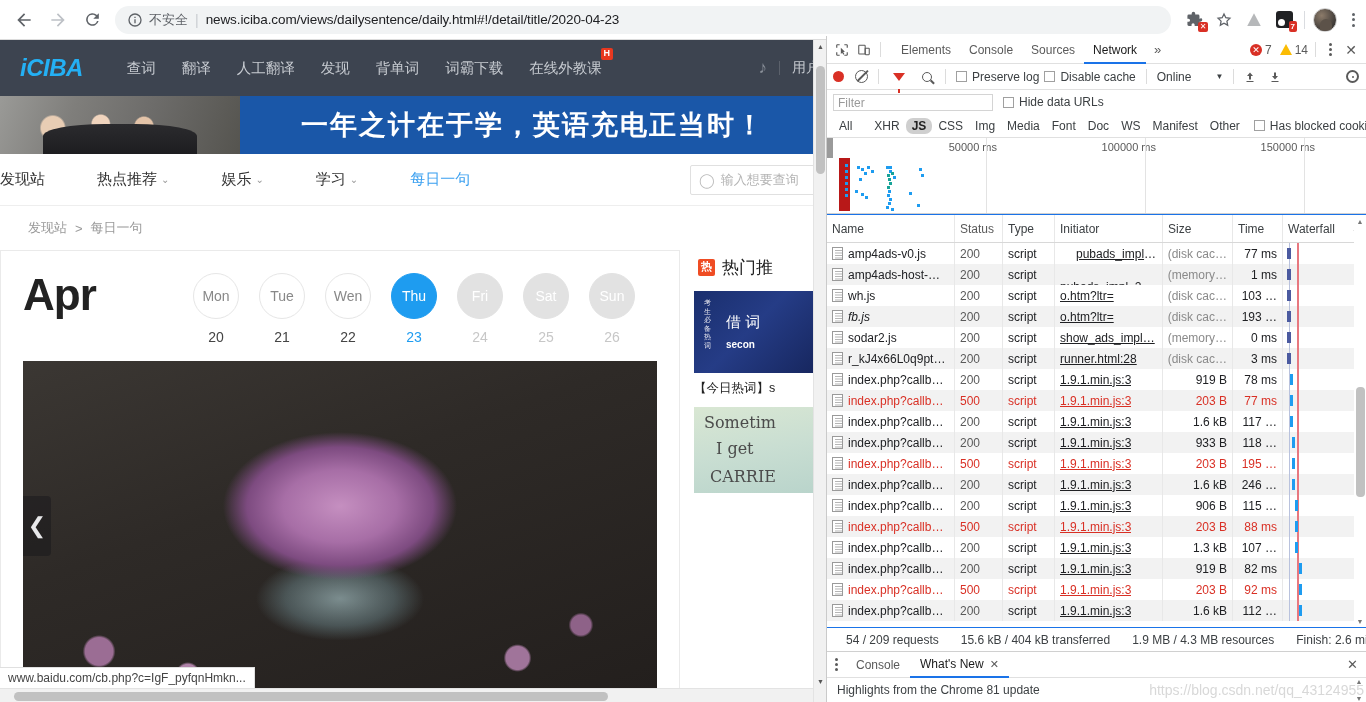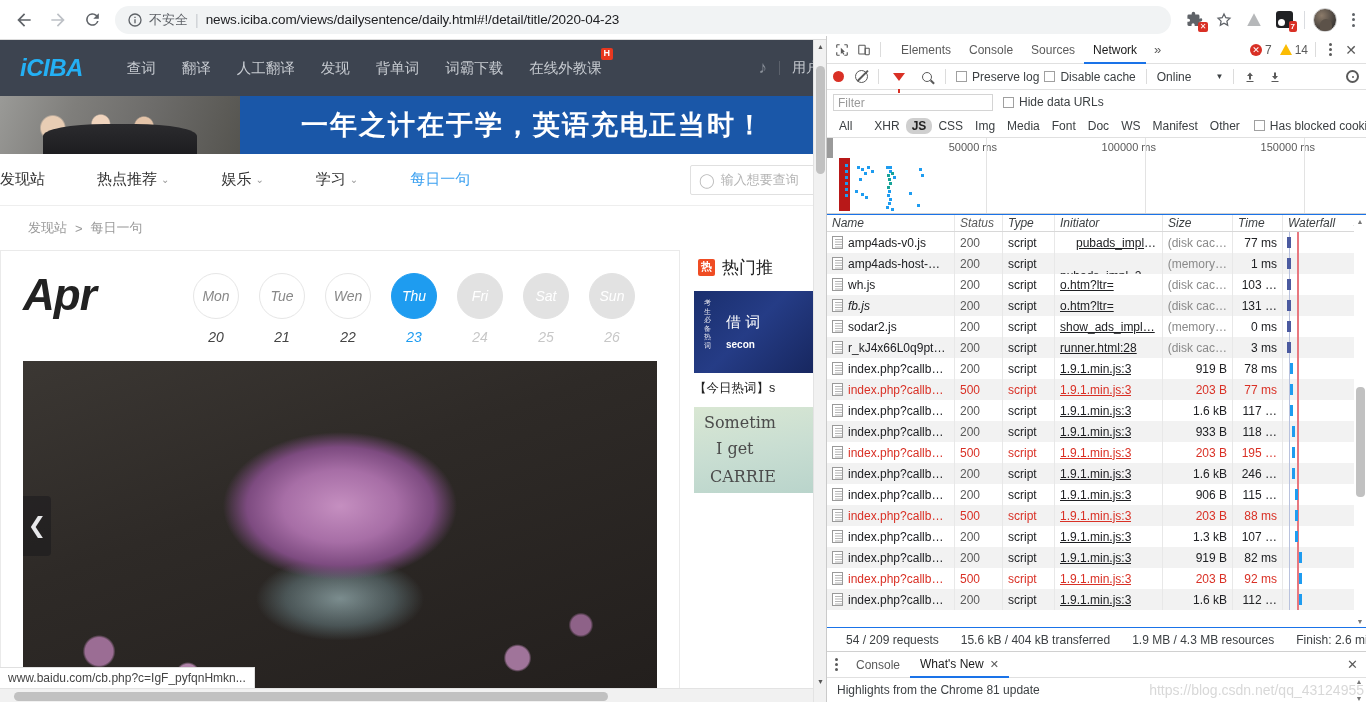--- a/index.html
+++ b/index.html
@@ -133,21 +133,21 @@
   .searchbox .ph { color:#b5b5b5; font-size:13px; white-space:nowrap; }
 
   
   .crumb { height:44px; display:flex; align-items:center; font-size:13px; color:#999; width:826px;}
   .crumb .sep { margin: 0 8px; }
 
   
   .content-wrap { display:flex; gap:14px; padding: 0 0 0 0; width: 826px; }
   .card {
     width: 680px; border:1px solid #eaeaea; border-top:1px solid #eaeaea;
-    background:#fff; flex:none; min-height: 420px; font-style: italic;
+    background:#fff; flex:none; min-height: 420px;
   }
   .cal-row { display:flex; align-items:flex-start; padding: 18px 22px 6px 22px; }
   .month { font-size: 44px; font-weight: bold; color:#222; letter-spacing:-1px; line-height:52px; width: 170px;}
   .days { display:flex; gap: 20px; align-items:flex-start; padding-top: 4px;}
   .day { width: 46px; text-align:center; }
   .day .circ {
     width:46px; height:46px; border-radius:50%; display:flex; align-items:center;
     justify-content:center; font-size:14px; color:#888; border:1px solid #e6e6e6;
     background:#fff; margin:0 auto;
   }
@@ -308,22 +308,22 @@
   .ov-gridline { position:absolute; top:0; bottom:0; width:1px; background:#e3e3e3; }
   .ov-left-handle { position:absolute; left:0; top:0; width:6px; height:20px; background:#9a9a9a; }
   .ov-redband { position:absolute; left:12px; top:20px; width:11px; bottom:2px; background:#b81818; }
   .ov-dot { position:absolute; width:3px; height:3px; background:#1e9cf0; }
   .ov-dot.g { background:#17a398; }
 
   
   .dt-table { flex:1; display:flex; flex-direction:column; overflow:hidden; background:#fff; position:relative;
       border:1px solid #1a73e8; border-left:none; border-right:none;}
   .thead {
-    display:flex; height:17px; align-items:center; border-bottom:1px solid #d8d8d8;
-    font-size:12px; color:#3c4043; background:#fff; flex:none;font-style:italic;
+    display:flex; height:28px; align-items:center; border-bottom:1px solid #d8d8d8;
+    font-size:12px; color:#3c4043; background:#fff; flex:none;
   }
   .thead > div, .trow > div {
     padding: 0 5px; overflow:hidden; white-space:nowrap; text-overflow:ellipsis;
     border-right:1px solid #e8e8e8; height:100%; display:flex; align-items:center;
   }
   .c-name { width:128px; flex:none; }
   .c-status { width:48px; flex:none; }
   .c-type { width:52px; flex:none; }
   .c-init { width:108px; flex:none; }
   .c-size { width:70px; flex:none; justify-content:flex-end; }
@@ -802,21 +802,21 @@
             <div class="c-name">
               <span class="file-ic"></span>
               <span style="overflow: hidden; text-overflow: ellipsis; font-style: italic;">fb.js</span>
             </div>
             <div class="c-status">200</div>
             <div class="c-type">script</div>
             <div class="c-init">
               <a style="overflow: hidden; text-overflow: ellipsis; white-space: nowrap;">o.htm?ltr=</a>
             </div>
             <div class="c-size cached">(disk cac…</div>
-            <div class="c-time">131 …</div>
+            <div class="c-time">193 …</div>
             <div class="c-wf">
               <span class="wf-blueline"></span>
               <span class="wf-redline"></span>
               <span class="wf-bar dark" style="left: 4px;"></span>
             </div>
           </div>
           <div class="trow">
             <div class="c-name">
               <span class="file-ic"></span>
               <span style="overflow: hidden; text-overflow: ellipsis;">sodar2.js</span>

